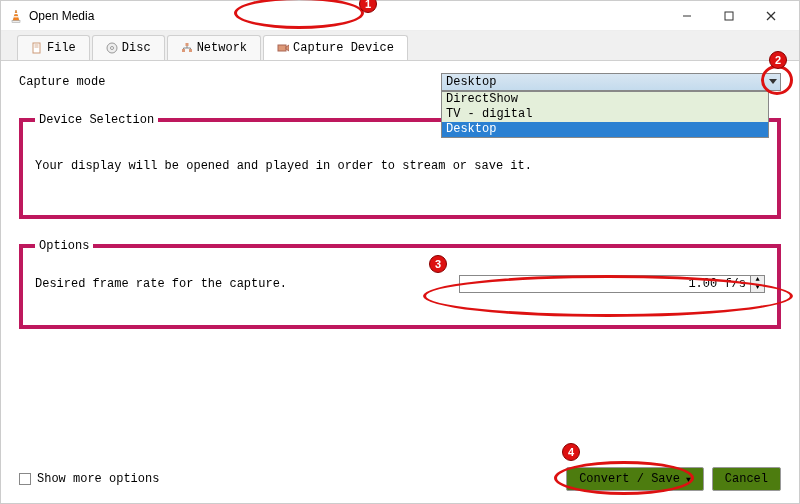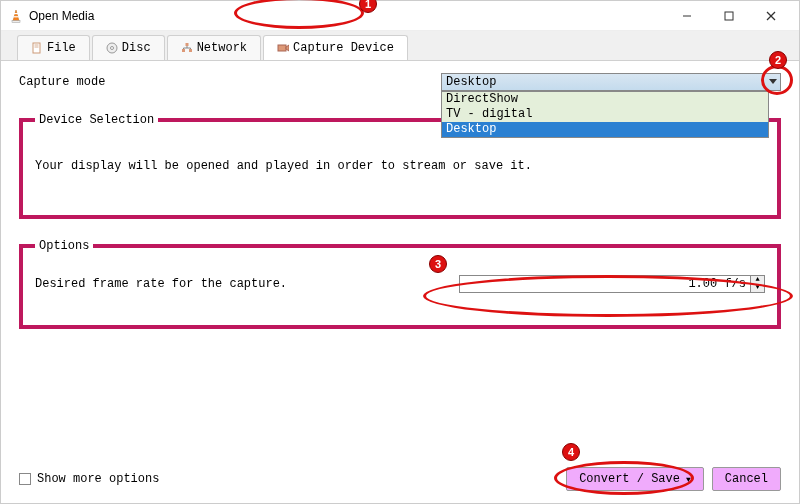--- a/index.html
+++ b/index.html
@@ -175,21 +175,21 @@
     border: 1px solid #888;
     background: #fff;
   }
   .footer-buttons {
     margin-left: auto;
     display: flex;
     gap: 8px;
   }
   .btn {
     border: 1px solid #999;
-    background: #f0abfc;
+    background: #4d7c0f;
     padding: 4px 12px;
     font-family: "Courier New", monospace;
     font-size: 12px;
     display: flex;
     align-items: center;
     gap: 6px;
     border-radius: 2px;
   }
   .btn .arrow-down { font-size: 8px; }
   

